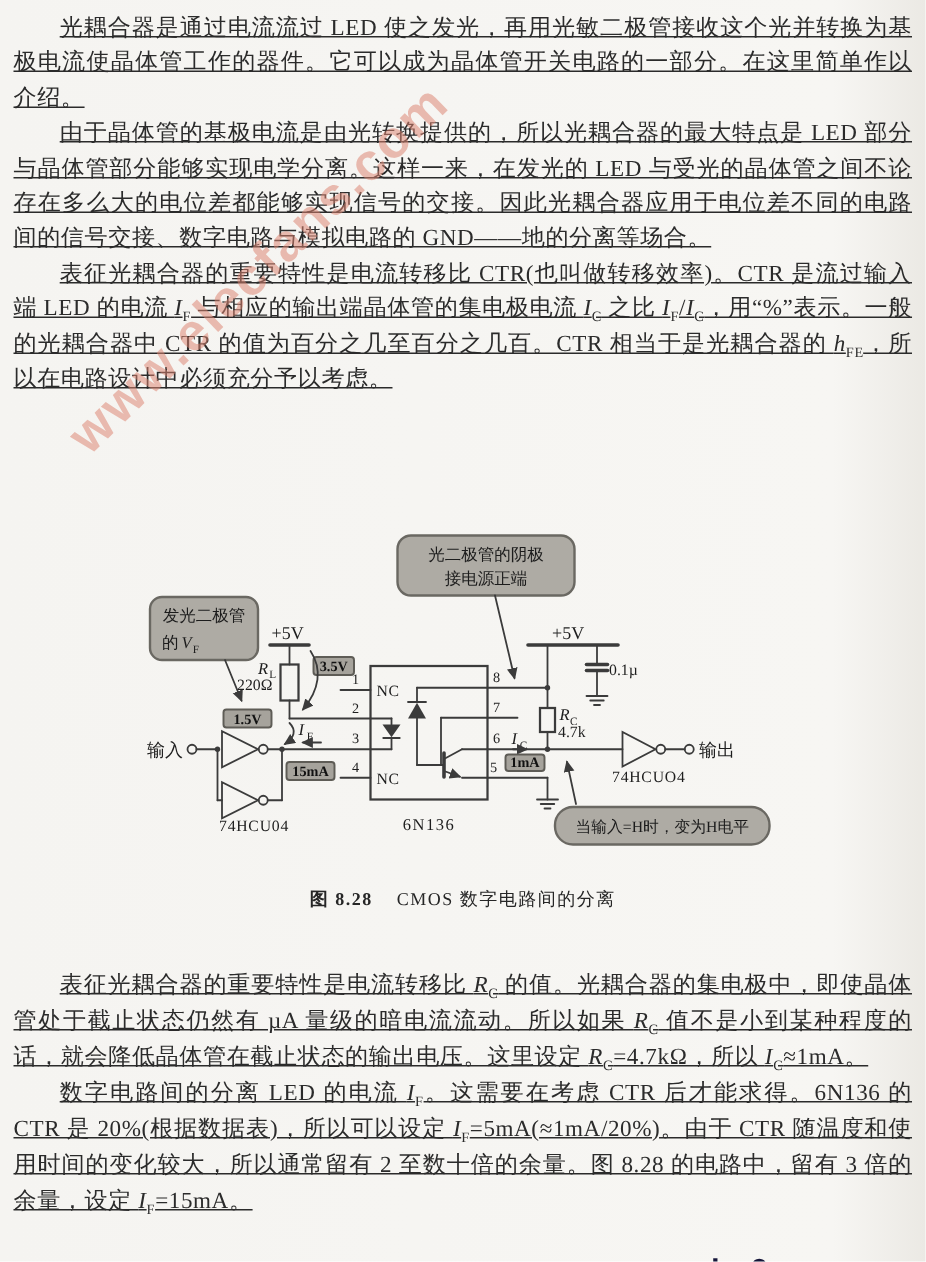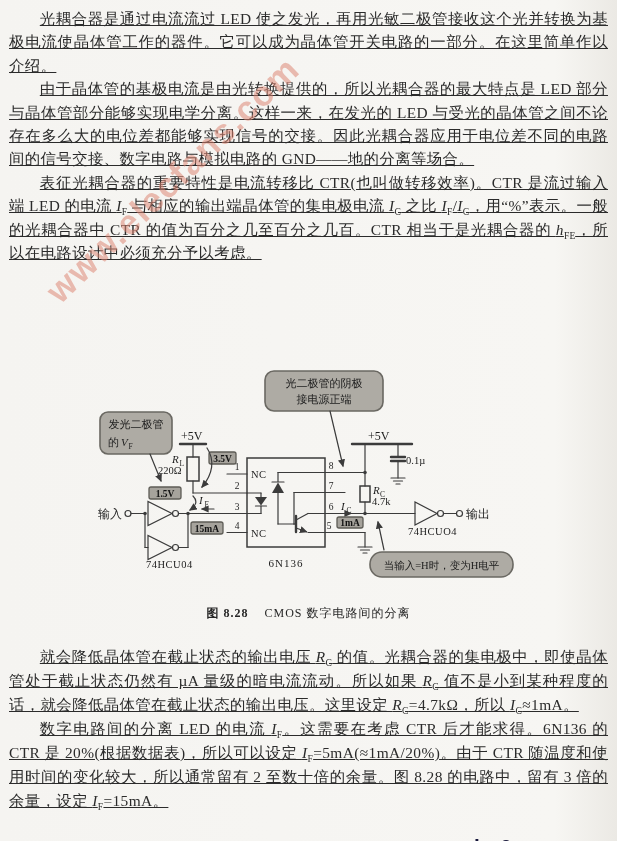--- a/index.html
+++ b/index.html
@@ -19,21 +19,21 @@
     font-size:15.4px;
     line-height:23.4px;
     text-align:justify;
     text-indent:2em;
     letter-spacing:0.4px;
     text-decoration:underline;
   }
   .text-bottom .para{line-height:24px;}
   .it{font-style:italic;}
   sub{font-size:0.62em;line-height:0;}
-  .figure{position:absolute;top:362px;left:0;width:509px;height:280px;}
+  .figure{position:absolute;top:348px;left:0;width:509px;height:280px;}
   .caption{
     position:absolute;top:243px;left:0;width:617px;
     text-align:center;font-size:12px;color:#262626;letter-spacing:1px;
   }
   .cap-label{font-weight:bold;margin-right:16px;}
   .wm-diag{
     position:absolute;left:38px;top:282px;
     transform:rotate(-44deg);transform-origin:0 0;
     font-family:"Liberation Sans",sans-serif;
     font-size:35px;letter-spacing:1.5px;opacity:0.52;
@@ -268,19 +268,19 @@
         <path class="w" d="M384,188 L378,160" marker-end="url(#ah)"></path>
       </g>
     </svg>
 
     <div class="caption">
       <span class="cap-label">图 8.28</span><span>CMOS 数字电路间的分离</span>
     </div>
   </div>
 
   <div class="text-block text-bottom">
-    <p class="para"><span>就会降低晶体管在截止状态的输出电压 </span><span class="it">R</span><sub>C</sub><span> 的值。光耦合器的集电极中，即使晶体管处于截止状态仍然有 µA 量级的暗电流流动。所以如果 </span><span class="it">R</span><sub>C</sub><span> 值不是小到某种程度的话，就会降低晶体管在截止状态的输出电压。这里设定 </span><span class="it">R</span><sub>C</sub><span>=4.7kΩ，所以 </span><span class="it">I</span><sub>C</sub><span>≈1mA。</span></p>
+    <p class="para"><span>表征光耦合器的重要特性是电流转移比 </span><span class="it">R</span><sub>C</sub><span> 的值。光耦合器的集电极中，即使晶体管处于截止状态仍然有 µA 量级的暗电流流动。所以如果 </span><span class="it">R</span><sub>C</sub><span> 值不是小到某种程度的话，就会降低晶体管在截止状态的输出电压。这里设定 </span><span class="it">R</span><sub>C</sub><span>=4.7kΩ，所以 </span><span class="it">I</span><sub>C</sub><span>≈1mA。</span></p>
     <p class="para"><span>数字电路间的分离 LED 的电流 </span><span class="it">I</span><sub>F</sub><span>。这需要在考虑 CTR 后才能求得。6N136 的 CTR 是 20%(根据数据表)，所以可以设定 </span><span class="it">I</span><sub>F</sub><span>=5mA(≈1mA/20%)。由于 CTR 随温度和使用时间的变化较大，所以通常留有 2 至数十倍的余量。图 8.28 的电路中，留有 3 倍的余量，设定 </span><span class="it">I</span><sub>F</sub><span>=15mA。</span></p>
   </div>
 
   <div class="wm-bottom" style="color: rgb(22, 22, 58);">ybx8.cn</div>
 
 </div>
 
 </body></html>

